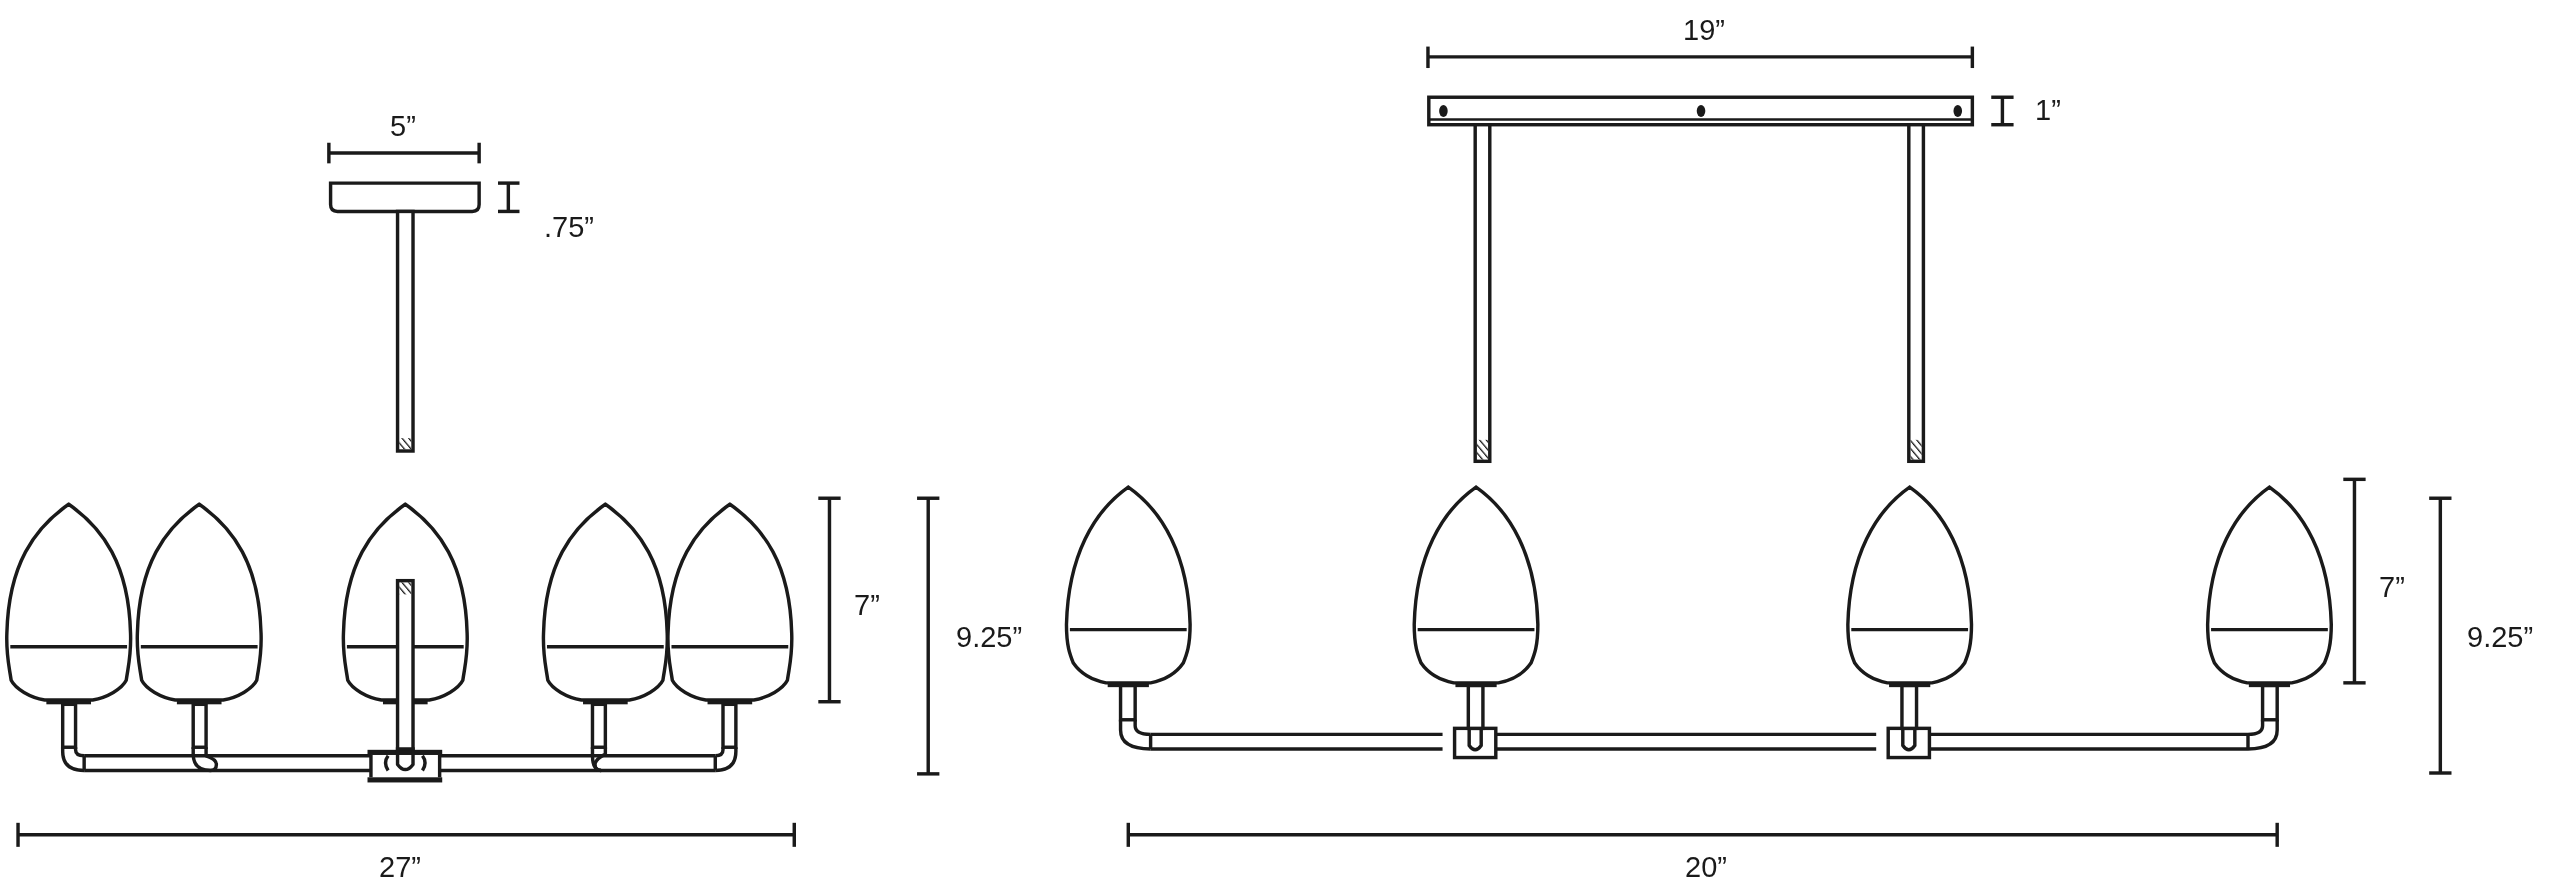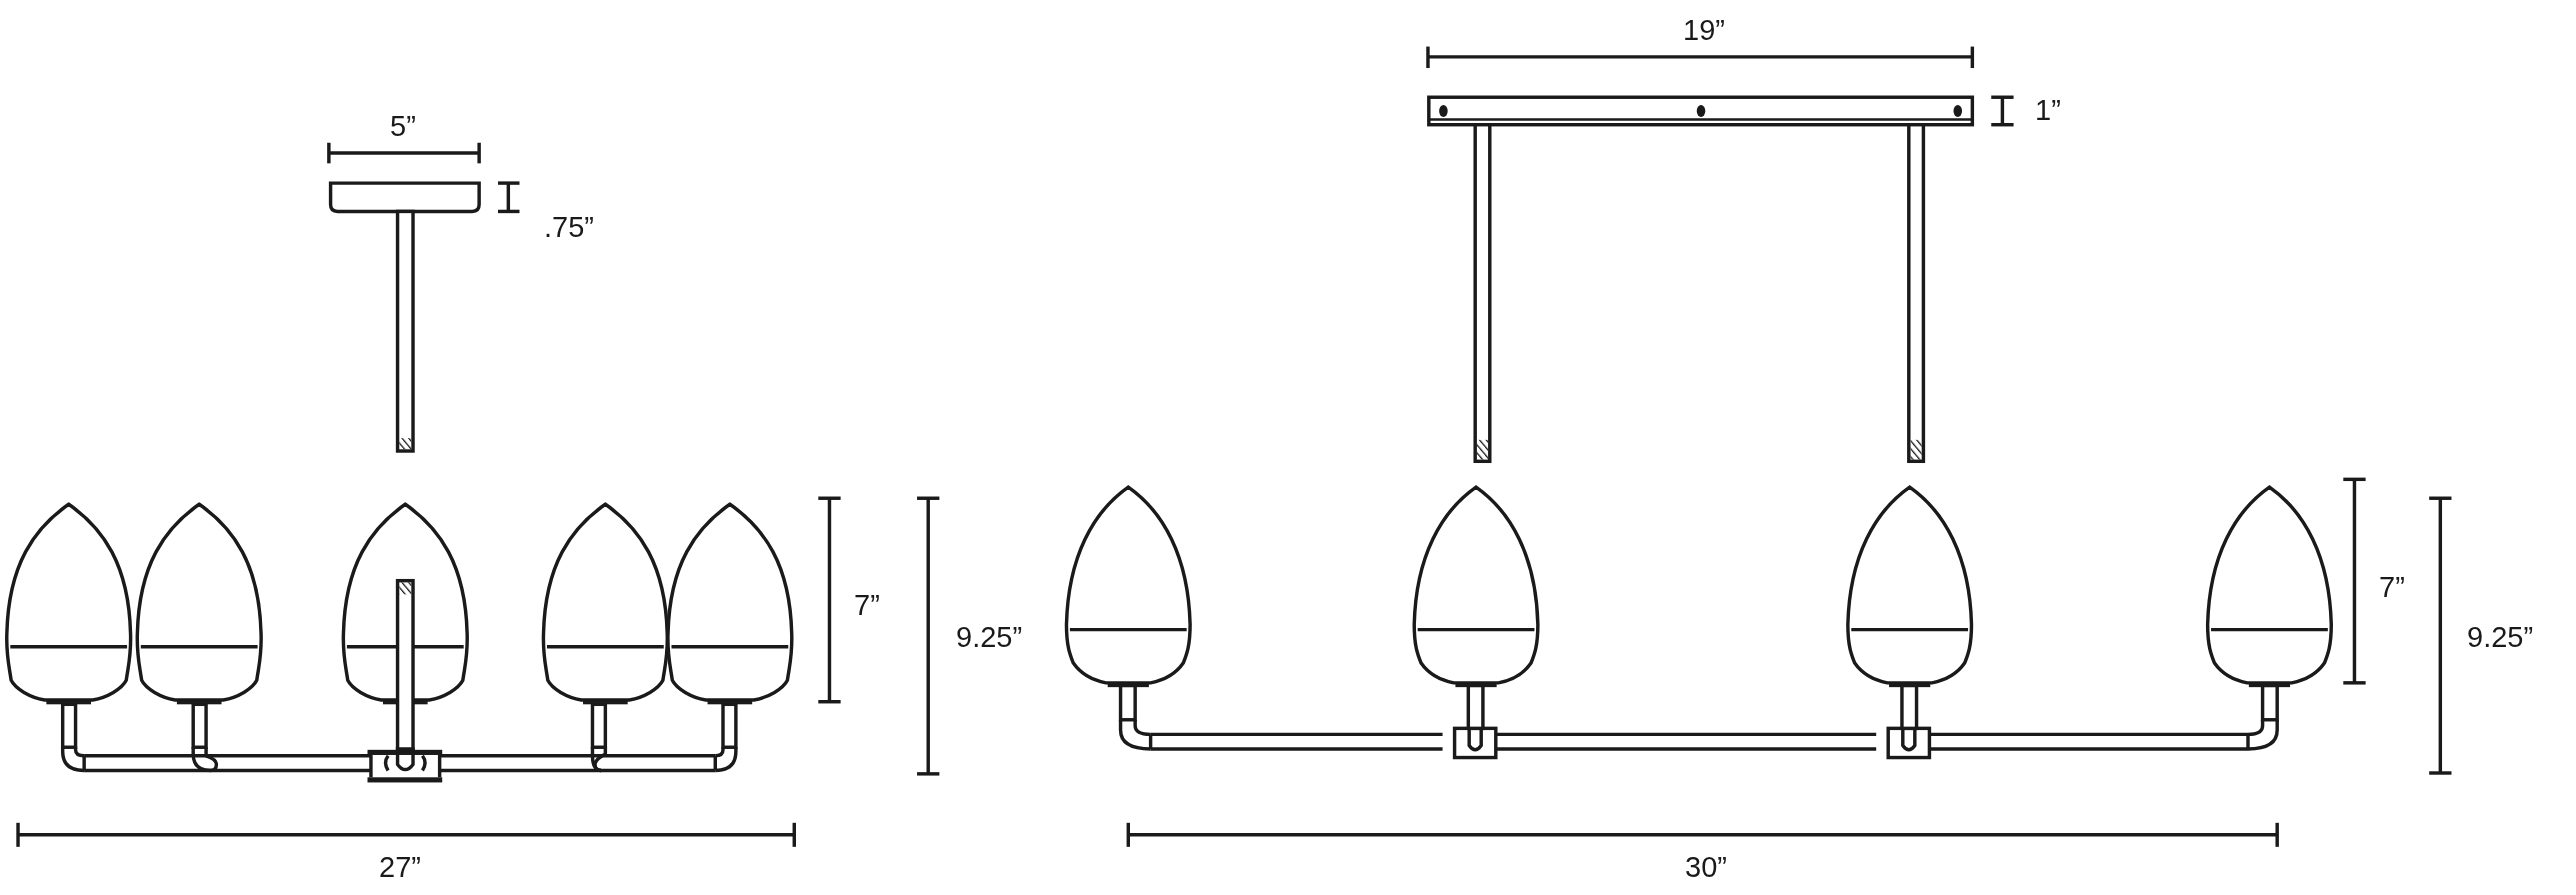--- a/index.html
+++ b/index.html
@@ -214,14 +214,14 @@
 <div class="lbl" style="left:390px; top:112px;">5”</div>
 <div class="lbl" style="left:544px; top:183px;margin-top:30px;">.75”</div>
 <div class="lbl" style="left:854px; top:591px;">7”</div>
 <div class="lbl" style="left:956px; top:623px;">9.25”</div>
 <div class="lbl" style="left:379px; top:853px;">27”</div>
 
 <div class="lbl" style="left:1683px; top:15.5px;">19”</div>
 <div class="lbl" style="left:2035px; top:96px;">1”</div>
 <div class="lbl" style="left:2379px; top:573px;">7”</div>
 <div class="lbl" style="left:2467px; top:623px;">9.25”</div>
-<div class="lbl" style="left:1685px; top:853px;">30”</div>
+<div class="lbl" style="left:1685px; top:853px;">20”</div>
 
 
 </body></html>

